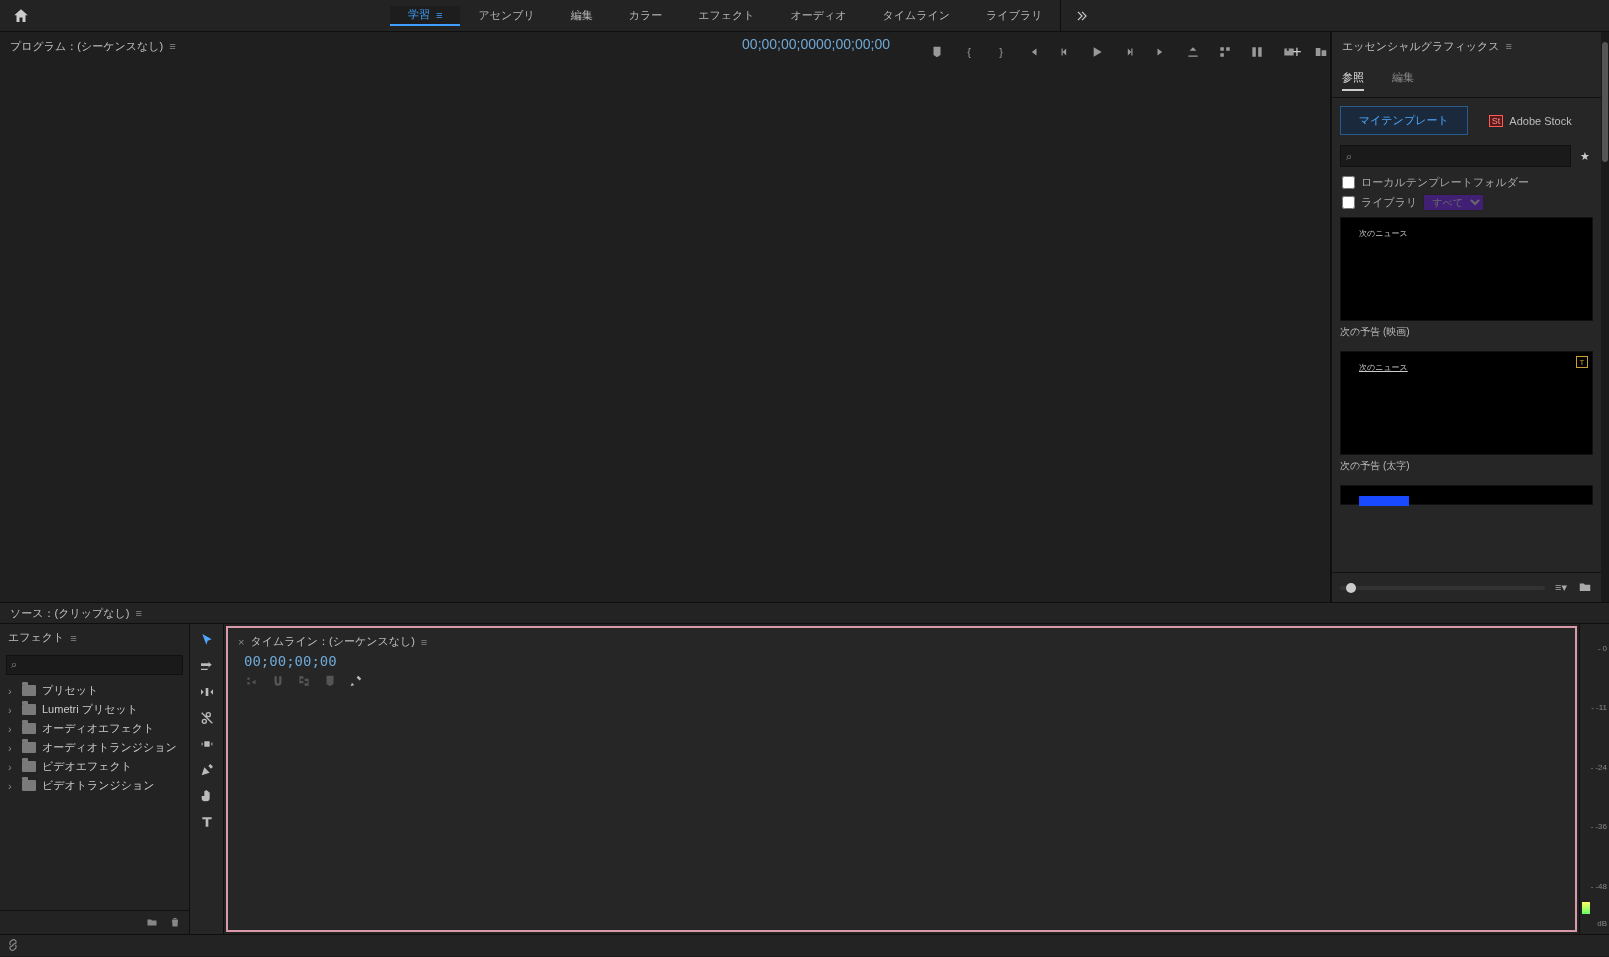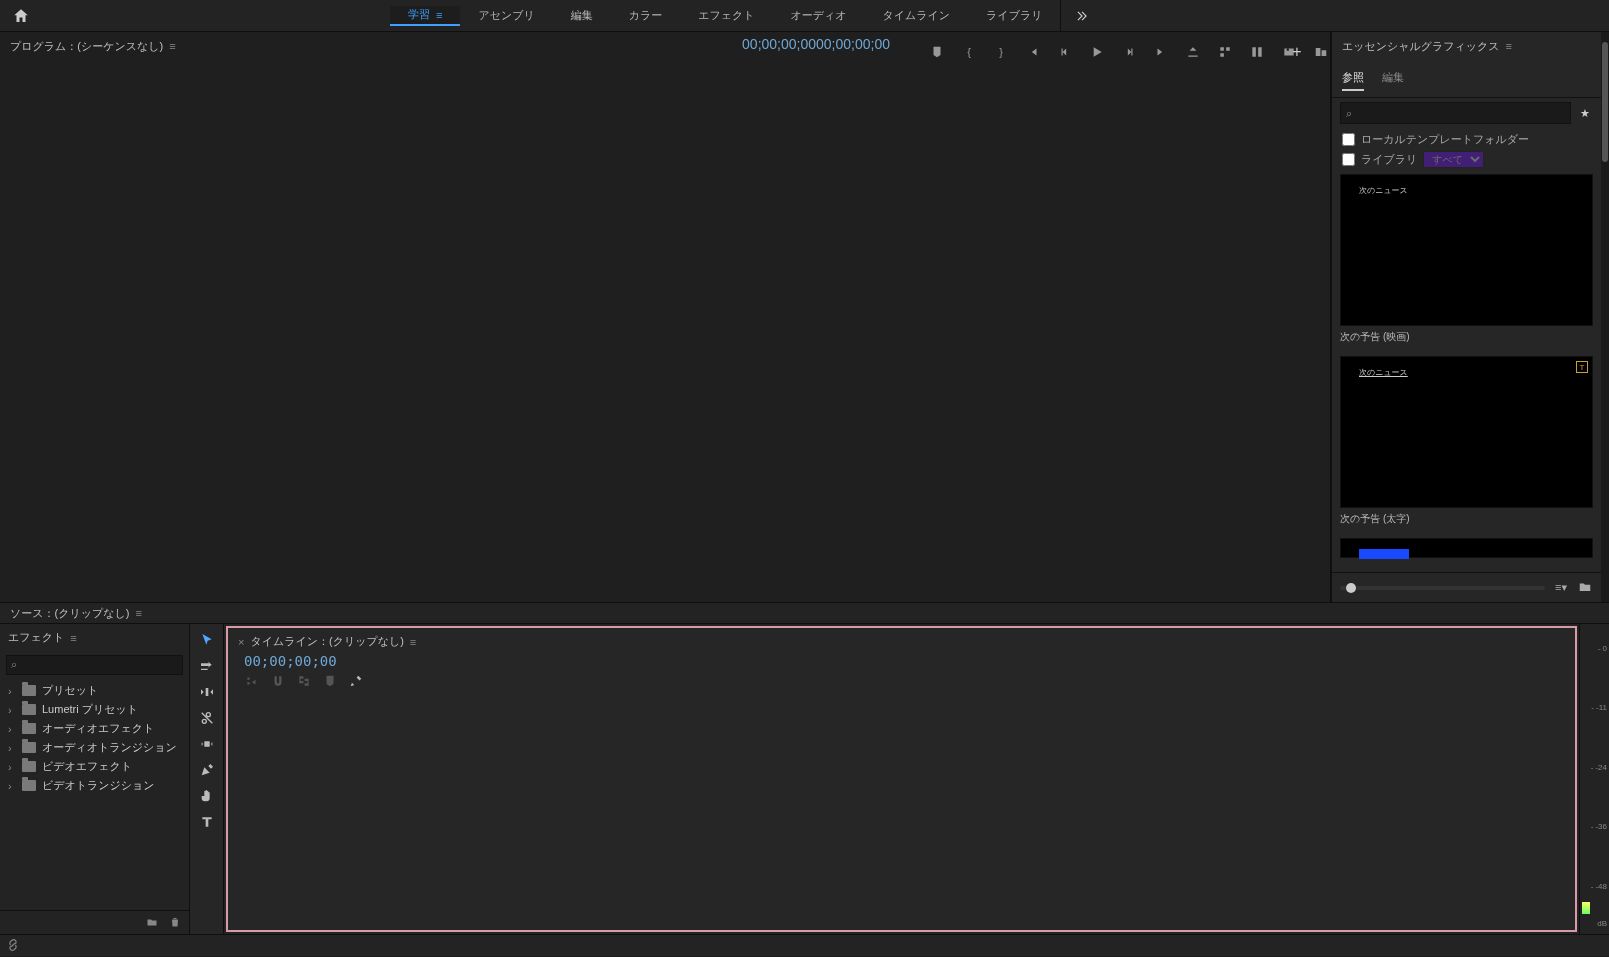--- a/index.html
+++ b/index.html
@@ -15,39 +15,39 @@
 .program-panel { flex: 1; background: #1f1f1f; display: flex; flex-direction: row; border-right: 1px solid #0f0f0f; }
 .panel-header { height: 28px; display: flex; align-items: center; padding: 0 10px; font-size: 11px; color: #c0c0c0; }
 .panel-header .menu { margin-left: 6px; color: #888; }
 .program-view { flex: 1; background: #1f1f1f; }
 .program-timecodes { display: flex; justify-content: space-between; padding: 4px 14px; color: #6fa8d6; font-size: 14px; font-family: monospace; }
 .program-scrub { height: 18px; margin: 0 12px; border-top: 1px solid #333; border-bottom: 1px solid #333; position: relative; }
 .program-controls { height: 40px; display: flex; align-items: center; justify-content: center; gap: 14px; position: relative; }
 .program-controls .ctrl { width: 18px; height: 18px; color: #999; cursor: pointer; display:flex; align-items:center; justify-content:center; }
 .program-controls .plus { position: absolute; right: 24px; font-size: 16px; color: #ccc; }
 .ess-panel { width: 270px; background: #262626; display: flex; flex-direction: column; border-left: 1px solid #0f0f0f; }
-.ess-tabs { display: flex; gap: 18px; padding: 6px 10px; border-bottom:1px solid #111; }
+.ess-tabs { display: flex; gap: 28px; padding: 6px 10px; border-bottom:1px solid #111; }
 .ess-tab { font-size: 11px; color: #888; padding: 4px 0; cursor: pointer; }
 .ess-tab.active { color: #e0e0e0; border-bottom: 2px solid #ccc; }
 .ess-source { display: flex; margin: 8px 8px 6px 8px; }
 .src-btn { flex: 1; text-align: center; padding: 6px 0; font-size: 11px; cursor: pointer; }
 .src-btn.active { background: #1a2a3c; color: #4fa8ff; border: 1px solid #2a5a8a; }
 .src-btn.stock { display: flex; align-items: center; justify-content: center; gap: 6px; color: #bbb; }
 .src-btn.stock .st-badge { background: #5a1818; border: 1px solid #ff5a5a; color: #ff8a8a; font-size: 9px; padding: 0 2px; }
 .ess-search { display: flex; align-items: center; gap: 6px; margin: 4px 8px; }
 .ess-search input { flex: 1; background: #1a1a1a; border: 1px solid #111; color: #ccc; padding: 4px 6px 4px 22px; font-size: 11px; }
 .ess-search .mag { position: absolute; margin-left: 6px; color: #888; }
 .ess-search .star { color: #ccc; cursor: pointer; width:16px; text-align:center; }
 .ess-checks { padding: 4px 10px; display:flex; flex-direction:column; gap:4px; }
 .ess-check { display: flex; align-items: center; gap: 6px; color: #aaa; font-size: 11px; }
 .ess-check input { accent-color: #555; }
 .ess-check select { background: #4c1d95; border: 1px solid #222; color: #888; font-size: 10px; padding: 1px 4px; }
 .ess-list { flex: 1; overflow: hidden; padding: 2px 8px; position:relative; }
 .tpl-card { margin-bottom: 8px; }
-.tpl-thumb { width: 100%; height: 152px; background: #000; position: relative; border:1px solid #111; }
+.tpl-thumb { width: 100%; height: 104px; background: #000; position: relative; border:1px solid #111; }
 .tpl-thumb .txt { position: absolute; top: 10px; left: 18px; font-size: 8px; color: #ccc; }
 .tpl-thumb .txt.underline { text-decoration: underline; }
 .tpl-thumb .badge { position: absolute; top: 4px; right: 4px; width:12px; height:12px; border:1px solid #cca030; color:#cca030; font-size:8px; display:flex; align-items:center; justify-content:center; }
 .tpl-label { font-size: 10px; color: #bbb; padding: 4px 0; }
 .tpl-thumb.blue-box .bb { position:absolute; top:10px; left:18px; width:50px; height:10px; background:#1a4aff; }
 .ess-footer { height: 30px; display: flex; align-items: center; padding: 0 8px; gap: 8px; border-top:1px solid #111; }
 .zoom-slider { flex: 1; height: 4px; background: #333; position: relative; border-radius: 2px; }
 .zoom-slider .knob { position: absolute; left: 6px; top: -3px; width: 10px; height: 10px; border-radius: 50%; background: #ccc; }
 .ess-footer .ic { color: #aaa; cursor: pointer; width:16px; text-align:center; }
 .ess-scroll { width: 8px; background: #1a1a1a; }
@@ -218,20 +218,27 @@
   <div style="display:flex;">
   <div class="ess-panel">
     <div class="panel-header">
       <span>エッセンシャルグラフィックス</span>
       <span class="menu">≡</span>
     </div>
     <div class="ess-tabs">
       <div class="ess-tab active"><span>参照</span></div>
       <div class="ess-tab"><span>編集</span></div>
     </div>
+    <div class="ess-source">
+      <div class="src-btn active"><span>マイテンプレート</span></div>
+      <div class="src-btn stock">
+        <span class="st-badge">St</span>
+        <span>Adobe Stock</span>
+      </div>
+    </div>
     <div class="ess-search">
       <span class="mag">⌕</span>
       <input type="text" placeholder="" style="">
       <span class="star">★</span>
     </div>
     <div class="ess-checks">
       <label class="ess-check">
         <input type="checkbox" style="">
         <span>ローカルテンプレートフォルダー</span>
       </label>
@@ -379,21 +386,21 @@
         <svg viewBox="0 0 24 24" width="16" height="16">
           <path d="M5 5h14v3h-5v11h-4V8H5z"></path>
         </svg>
       </span>
   </div>
 
   <div class="timeline-outer">
     <div class="timeline-panel">
       <div class="tl-header">
         <span class="x">×</span>
-        <span>タイムライン：(クリップなし)</span>
+        <span>タイムライン：(シーケンスなし)</span>
         <span class="menu">≡</span>
       </div>
       <div class="tl-timecode">00;00;00;00</div>
       <div class="tl-tools">
         <span class="t">
             <svg viewBox="0 0 24 24" width="14" height="14">
               <path d="M4 6h4v4H4zM4 14h4v4H4zM12 14l6 4v-8z"></path>
             </svg>
           </span>
         <span class="t">

